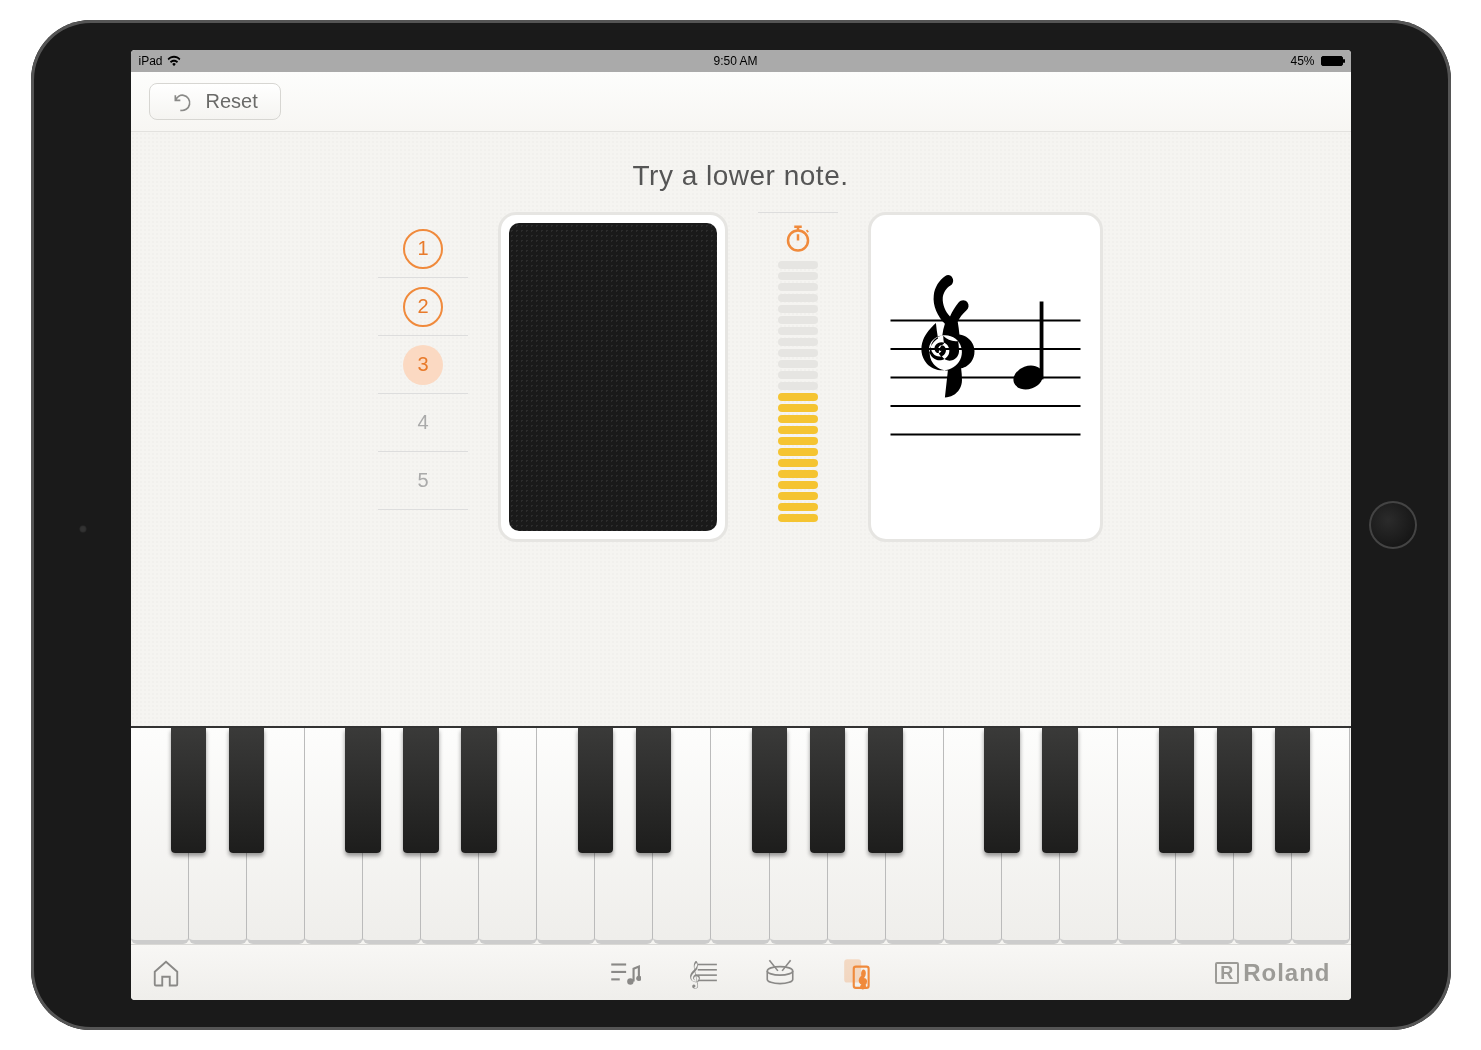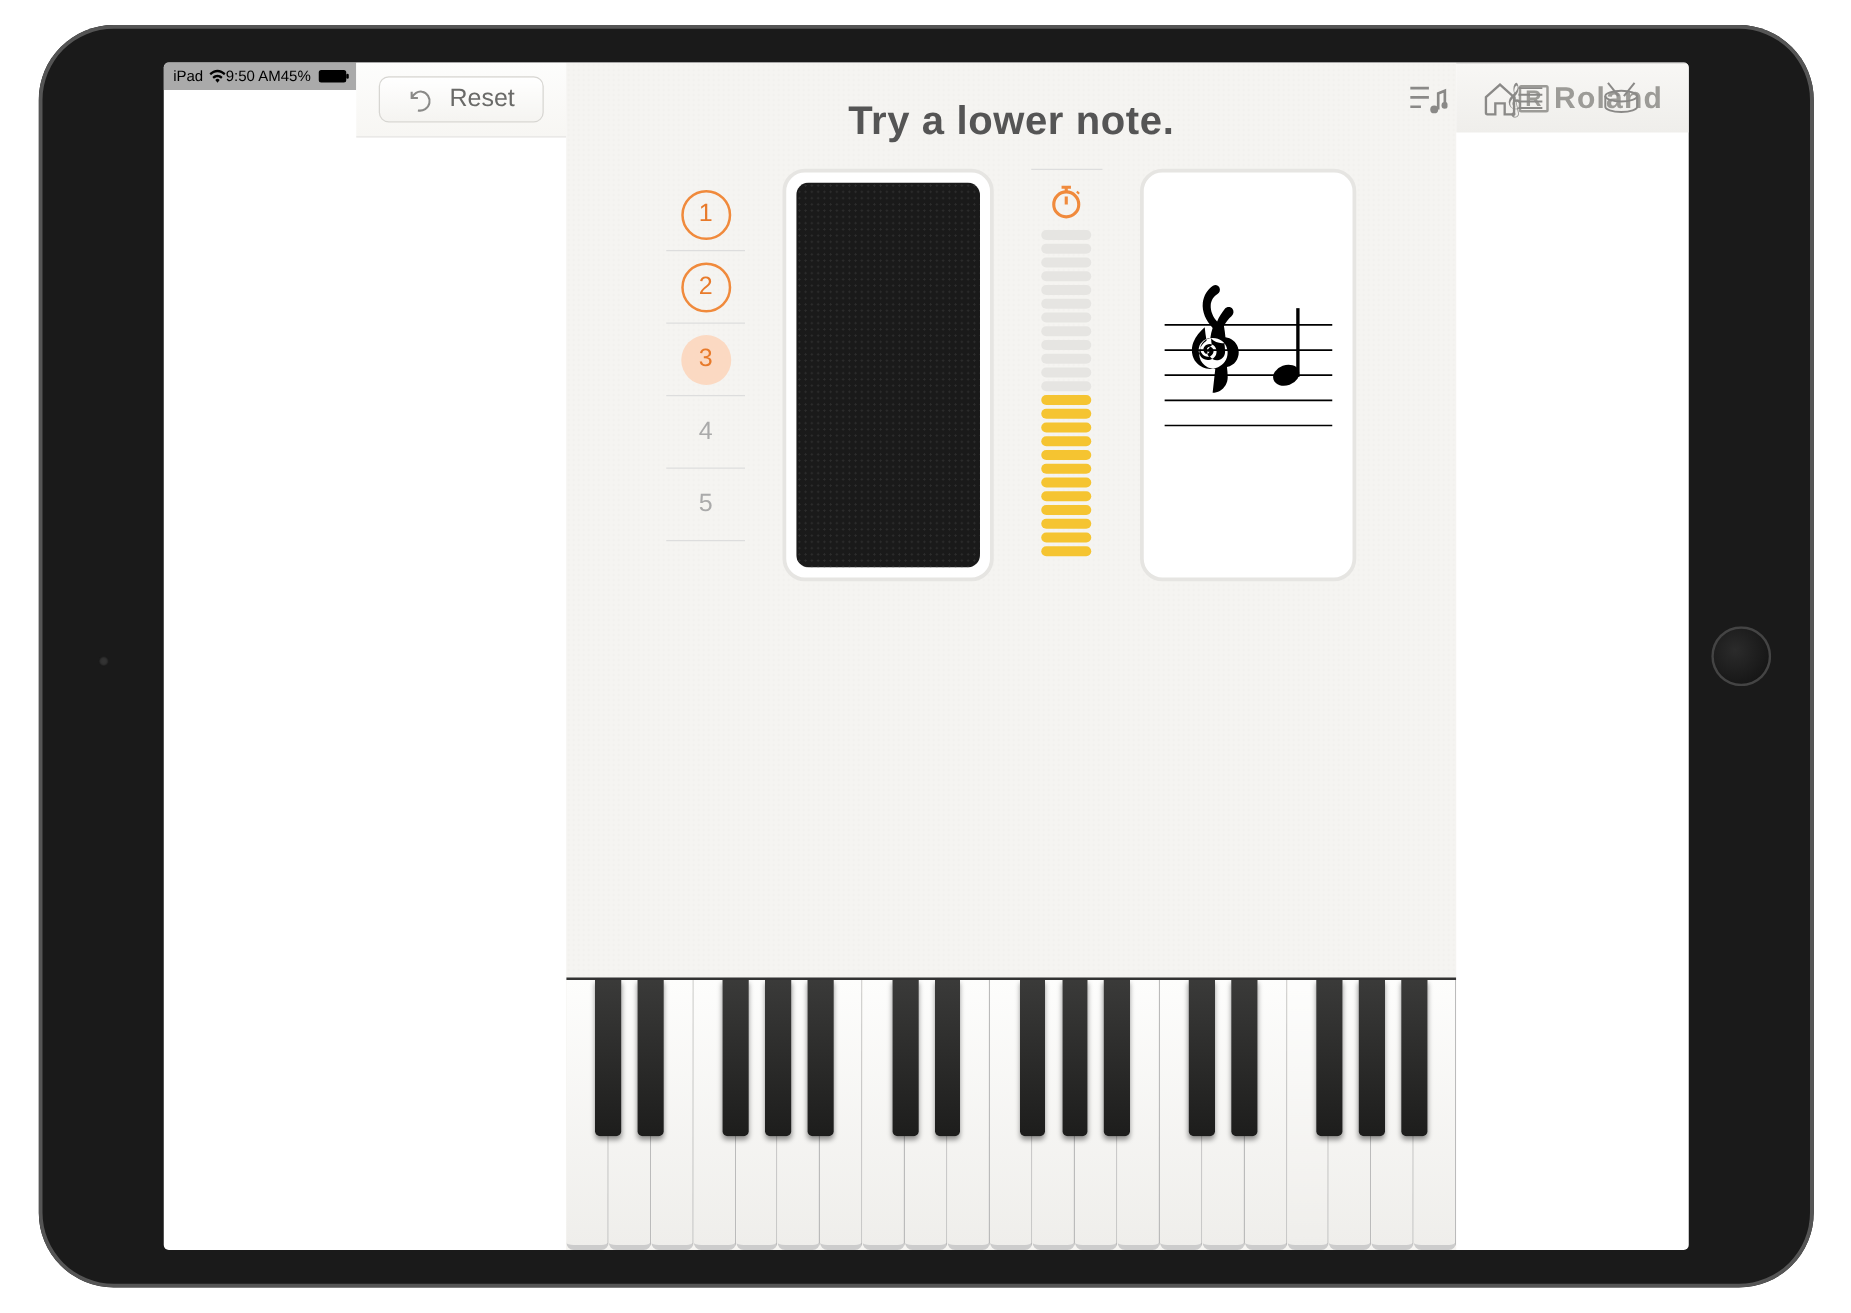--- a/index.html
+++ b/index.html
@@ -41,21 +41,21 @@
     background: radial-gradient(circle at 40% 40%, #2b2b2b, #0d0d0d);
     box-shadow: inset 0 0 0 2px #444;
   }
   .screen {
     width: 100%;
     height: 100%;
     background: #fff;
     border-radius: 4px;
     overflow: hidden;
     display: flex;
-    flex-direction: row;
+    flex-direction: column;
   }
   
   .statusbar {
     height: 22px;
     background: #aaa;
     color: #000;
     font-size: 12px;
     display: flex;
     align-items: center;
     justify-content: space-between;
@@ -91,22 +91,22 @@
   .content {
     flex:1;
     background: #f5f4f1;
     background-image: radial-gradient(circle, rgba(0,0,0,0.015) 1px, transparent 1px);
     background-size: 4px 4px;
     position:relative;
     overflow:hidden;
   }
   .hint {
     text-align:center;
-    font-size: 32px;
-    font-weight: 700;
+    font-size: 28px;
+    font-weight: 400;
     color:#555;
     padding: 28px 0 10px;
     letter-spacing: 0.5px;
   }
   .game-area {
     display:flex;
     justify-content:center;
     align-items:flex-start;
     gap: 30px;
     padding: 10px 80px 0;

